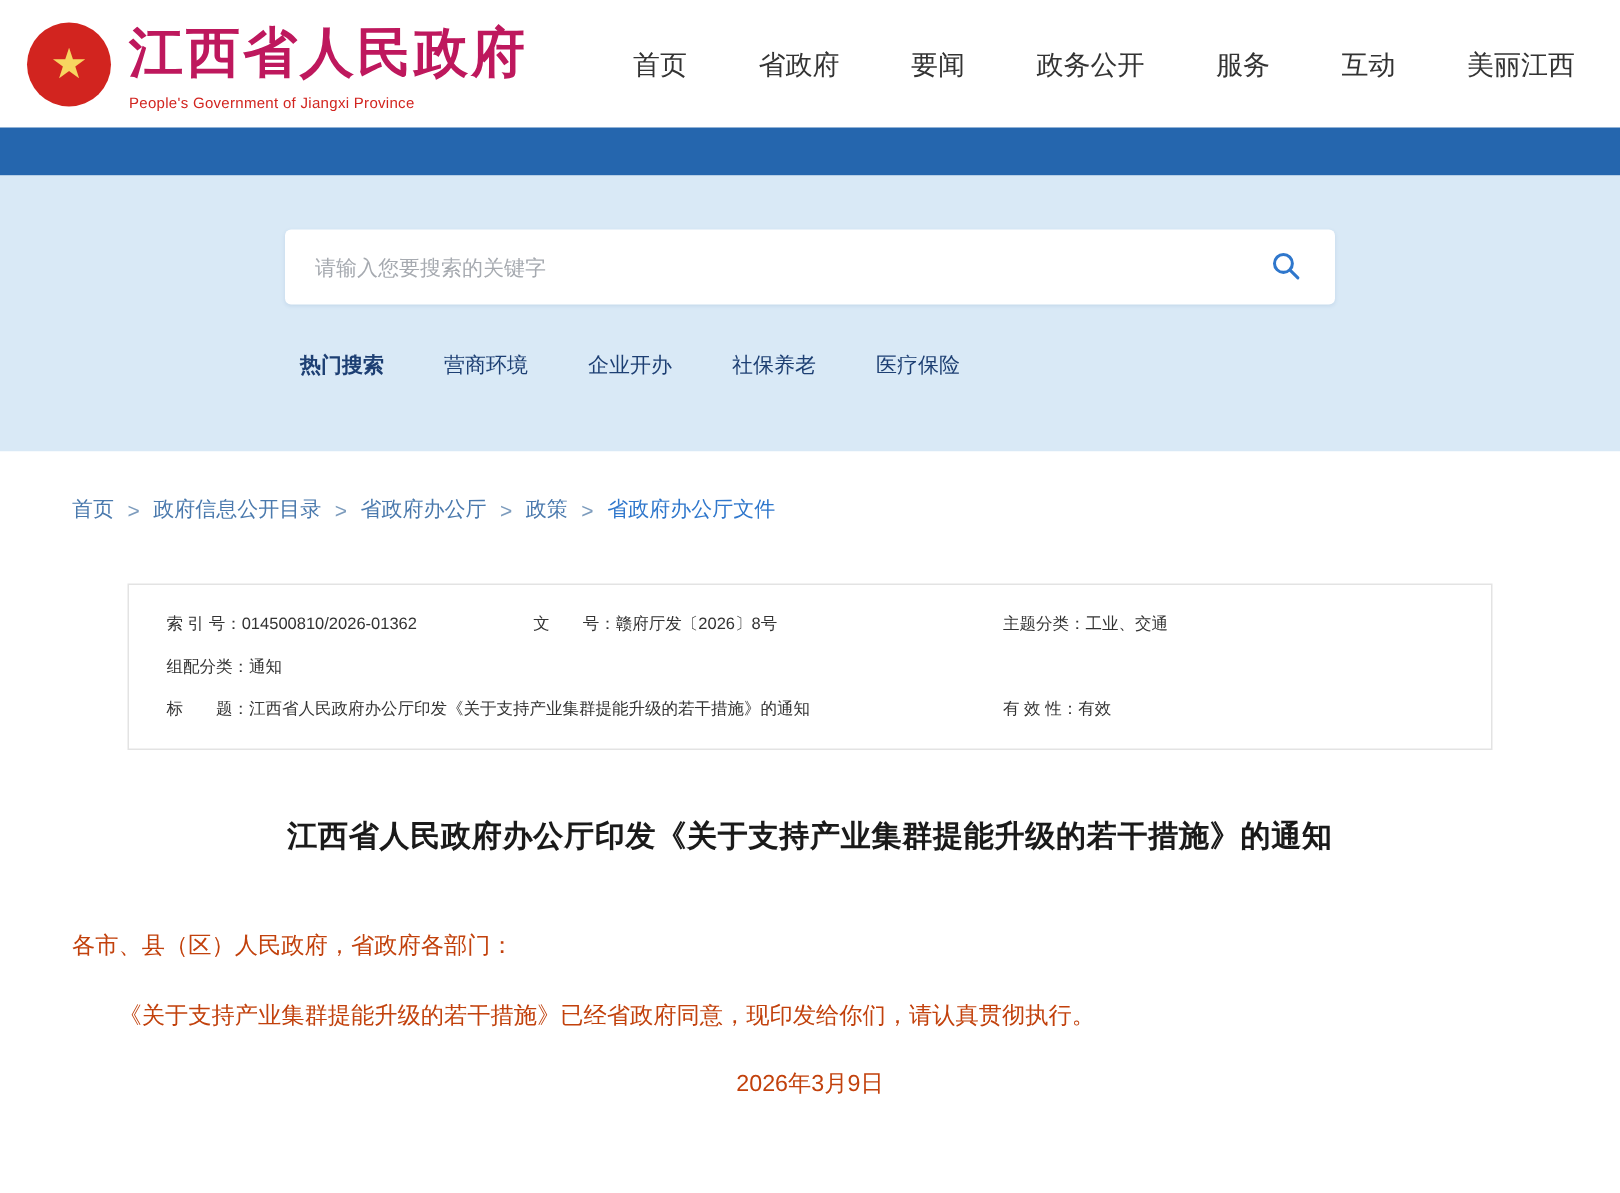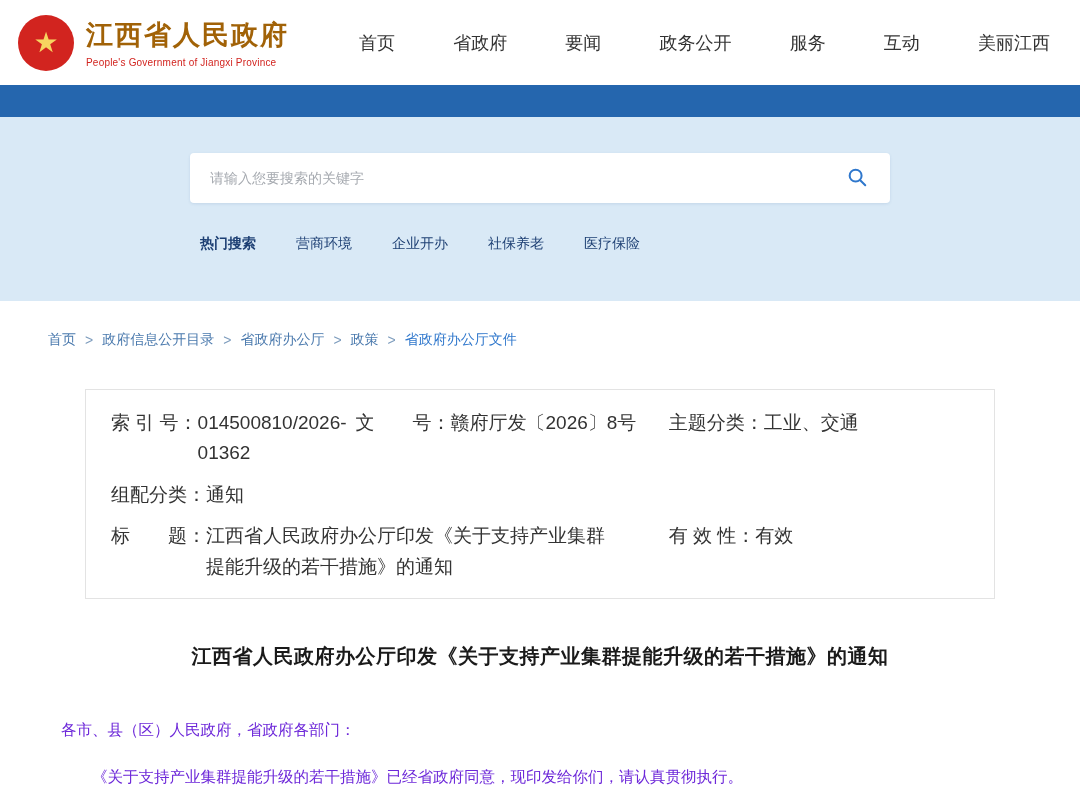--- a/index.html
+++ b/index.html
@@ -10,21 +10,21 @@
   }
 
   
   .topbar { height:85px; background:#fff; display:flex; align-items:center; padding:0 20px 0 18px; }
   .logo { display:flex; align-items:center; gap:12px; cursor:pointer; }
   .emblem {
     width:56px; height:56px; border-radius:50%;
     background:#d2241f; display:flex; align-items:center; justify-content:center;
     color:#f7d560; font-size:28px; line-height:1; flex:0 0 auto;
   }
-  .site-text .cn { color:#a16207; font-size:27px; font-weight:bold; letter-spacing:2px; }
+  .site-text .cn { color:#be185d; font-size:36px; font-weight:bold; letter-spacing:2px; }
   .site-text .en { color:#d2241f; font-size:10px; margin-top:4px; letter-spacing:.2px; }
   .nav { flex:1; display:flex; justify-content:space-between; margin-left:70px; margin-right:10px; }
   .nav .nav-item { font-size:18px; color:#333; text-decoration:none; cursor:pointer; white-space:nowrap; }
 
   
   .band { height:32px; background:#2566ae; }
   .hero { height:184px; background:#d9e9f6; padding-top:36px; }
   .search-box {
     width:700px; height:50px; margin-left:190px;
     background:#fff; border-radius:4px; display:flex; align-items:center;
@@ -38,29 +38,29 @@
   .hot-link { color:#1d3f73; text-decoration:none; cursor:pointer; }
 
   
   .content { background:#fff; padding:30px 48px 0; }
   .breadcrumb { font-size:14px; display:flex; gap:9px; align-items:center; }
   .breadcrumb .crumb { color:#4a79ad; text-decoration:none; cursor:pointer; }
   .breadcrumb .crumb.current { color:#2f77cc; }
   .breadcrumb .sep { color:#7d9cbd; }
 
   .meta-box { border:1px solid #e3e3e3; margin:40px 37px 0; padding:18px 25px 16px; }
-  .meta-grid { display:grid; grid-template-columns:28.5% 36.5% 35%; row-gap:11px; font-size:19px; color:#333; }
+  .meta-grid { display:grid; grid-template-columns:28.5% 36.5% 35%; row-gap:11px; font-size:11px; color:#333; }
   .meta-cell { display:flex; line-height:1.6; }
   .meta-cell .lbl { white-space:nowrap; }
   .meta-cell .val { }
   .span2 { grid-column:1 / 3; }
   .wrap-val { max-width:400px; }
 
   .doc-title { text-align:center; font-size:20px; font-weight:bold; color:#1a1a1a; margin-top:44px; letter-spacing:.5px; }
-  .doc-body { margin-top:48px; font-size:15.5px; color:#6d28d9; line-height:1.5;margin-left:13px; }
+  .doc-body { margin-top:48px; font-size:15.5px; color:#c2410c; line-height:1.5; }
   .salutation { margin-bottom:24px; }
   .para { text-indent:2em; margin-bottom:22px; }
   .date-line { text-align:center; margin-top:22px; }
 </style>
 </head>
 <body>
 
 <header class="topbar">
   <div class="logo">
     <span class="emblem">★</span>

